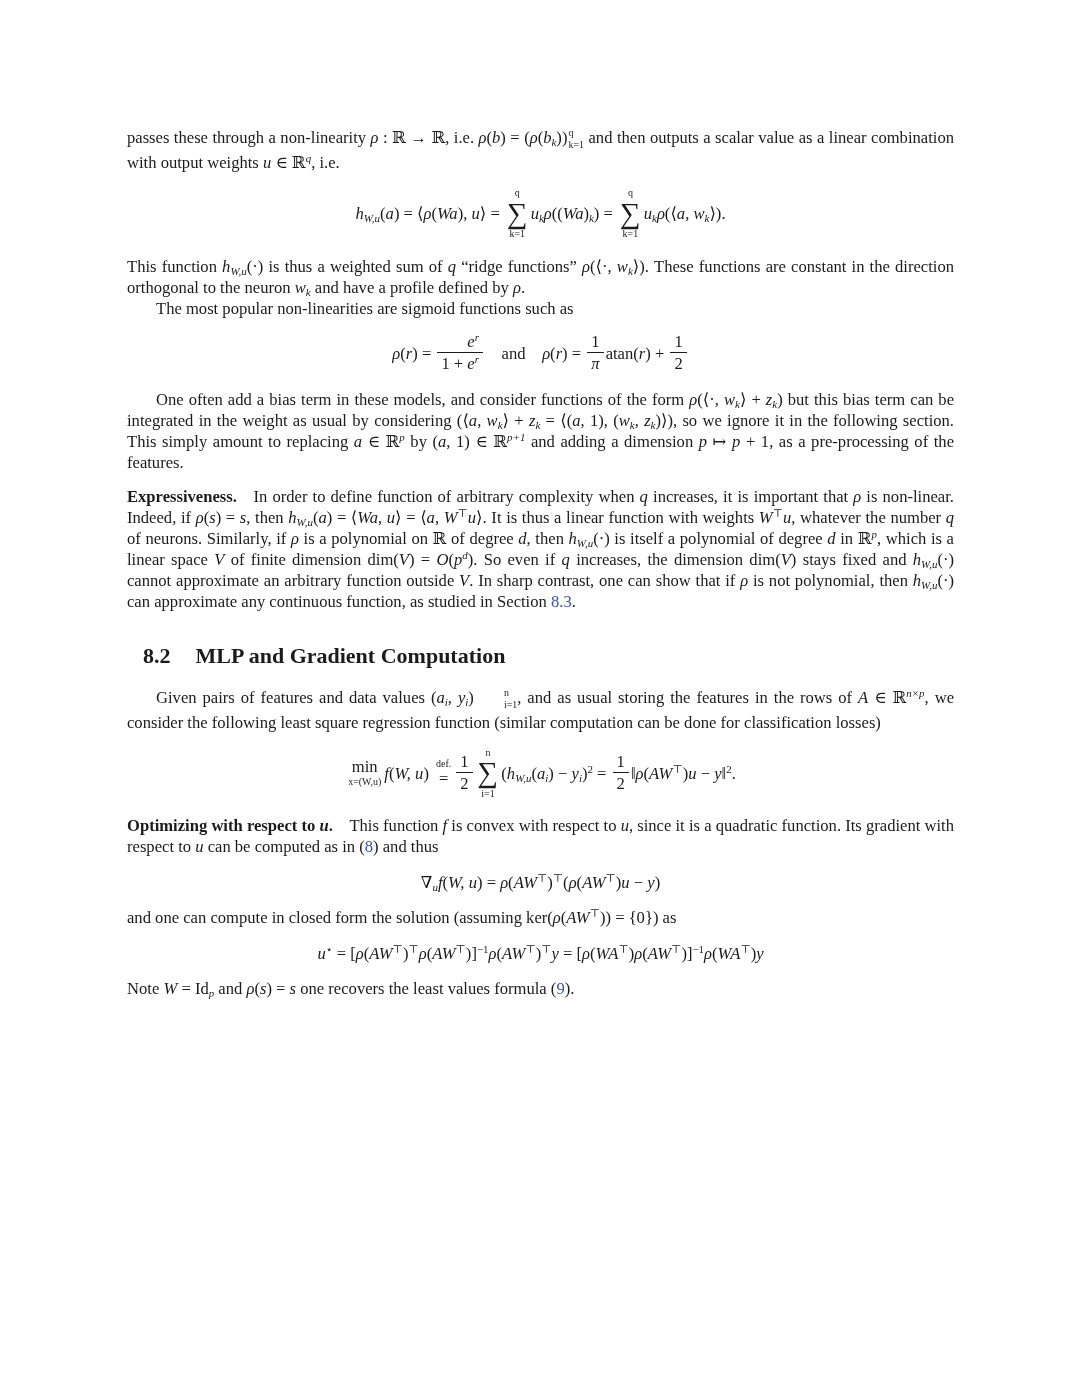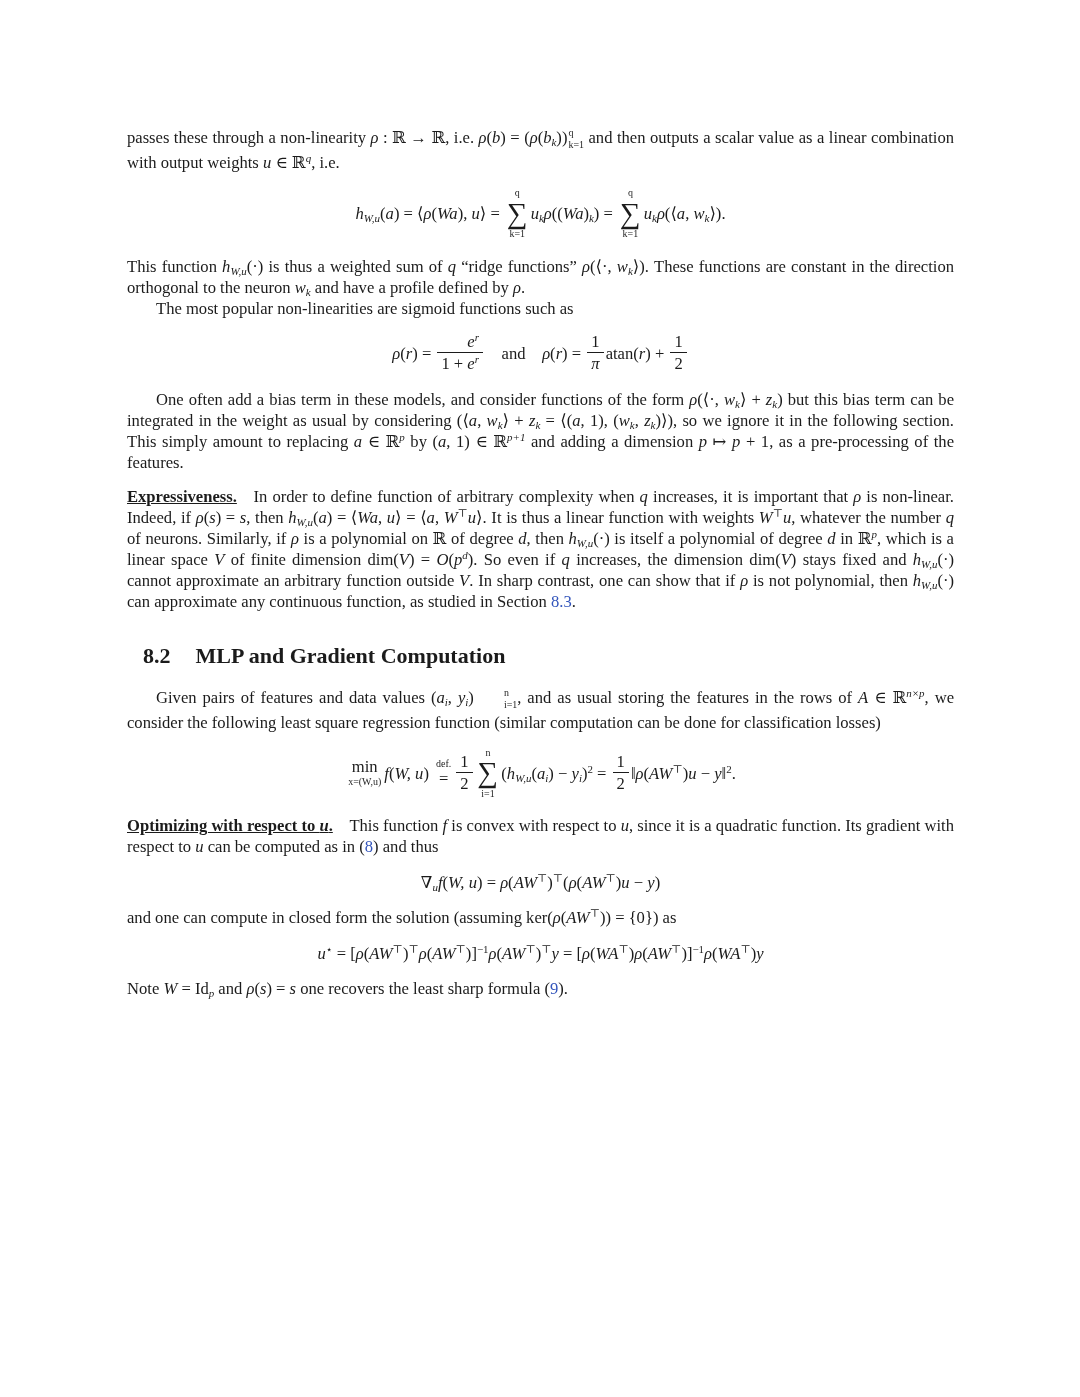--- a/index.html
+++ b/index.html
@@ -9,21 +9,21 @@
     background:var(--bg); color:var(--text);
     font-family:"Liberation Serif","DejaVu Serif","DejaVu Sans",serif;
   }
   .page { position:relative; width:1080px; height:1067px; overflow:hidden; background:var(--bg); }
   .content { position:absolute; left:127px; top:127px; width:827px; }
   .para { font-size:16.6px; line-height:21px; text-align:justify; margin:0; }
   .ind { text-indent:29px; }
   .vsp { margin-top:13px; }
   .eq { font-size:16.6px; text-align:center; margin:16px 0 14px; }
   .it { font-style:italic; }
-  .bf { font-weight:bold;text-decoration:underline; }
+  .bf { font-weight:bold; }
   .sup { font-size:0.66em; vertical-align:0.55em; line-height:0; }
   .sub { font-size:0.66em; vertical-align:-0.25em; line-height:0; }
   .link { color:var(--link); cursor:pointer; }
   .frac { display:inline-block; vertical-align:middle; text-align:right; margin:0 2px; transform:translateY(-2px); }
   .frac .num { display:block; padding:0 4px 2px; border-bottom:1px solid var(--text); line-height:1.05; }
   .frac .den { display:block; padding:2px 4px 0; line-height:1.05; }
   .bigop { display:inline-flex; flex-direction:column; align-items:center; vertical-align:middle; margin:0 3px; transform:translateY(-2px); }
   .bigop .lim { font-size:0.6em; line-height:1.2; }
   .bigop .op { font-size:1.75em; line-height:1; }
   .bigop.sm .op { font-size:1em; line-height:1.1; }
@@ -70,16 +70,16 @@
           <span class="op">=</span>
         </span><span class="frac"><span class="num"><span>1</span></span><span class="den"><span>2</span></span></span><span class="bigop">
           <span class="lim">n</span>
           <span class="op">∑</span>
           <span class="lim">i=1</span>
         </span><span>(</span><span class="it">h</span><span class="it sub">W,u</span><span>(</span><span class="it">a</span><span class="it sub">i</span><span>) − </span><span class="it">y</span><span class="it sub">i</span><span>)</span><span class="sup">2</span><span> = </span><span class="frac"><span class="num"><span>1</span></span><span class="den"><span>2</span></span></span><span>‖</span><span class="it">ρ</span><span>(</span><span class="it">AW</span><span class="sup">⊤</span><span>)</span><span class="it">u</span><span> − </span><span class="it">y</span><span>‖</span><span class="sup">2</span><span>.</span></div>
     <p class="para vsp"><span class="bf">Optimizing with respect to </span><span class="it bf">u</span><span class="bf">.</span><span> This function </span><span class="it">f</span><span> is convex with respect to </span><span class="it">u</span><span>, since it is a quadratic function. Its gradient with respect to </span><span class="it">u</span><span> can be computed as in (</span><span class="link">8</span><span>) and thus</span></p>
     <div class="eq"><span>∇</span><span class="it sub">u</span><span class="it">f</span><span>(</span><span class="it">W, u</span><span>) = </span><span class="it">ρ</span><span>(</span><span class="it">AW</span><span class="sup">⊤</span><span>)</span><span class="sup">⊤</span><span>(</span><span class="it">ρ</span><span>(</span><span class="it">AW</span><span class="sup">⊤</span><span>)</span><span class="it">u</span><span> − </span><span class="it">y</span><span>)</span></div>
     <p class="para"><span>and one can compute in closed form the solution (assuming ker(</span><span class="it">ρ</span><span>(</span><span class="it">AW</span><span class="sup">⊤</span><span>)) = {0}) as</span></p>
     <div class="eq"><span class="it">u</span><span class="sup">⋆</span><span> = [</span><span class="it">ρ</span><span>(</span><span class="it">AW</span><span class="sup">⊤</span><span>)</span><span class="sup">⊤</span><span class="it">ρ</span><span>(</span><span class="it">AW</span><span class="sup">⊤</span><span>)]</span><span class="sup">−1</span><span class="it">ρ</span><span>(</span><span class="it">AW</span><span class="sup">⊤</span><span>)</span><span class="sup">⊤</span><span class="it">y</span><span> = [</span><span class="it">ρ</span><span>(</span><span class="it">WA</span><span class="sup">⊤</span><span>)</span><span class="it">ρ</span><span>(</span><span class="it">AW</span><span class="sup">⊤</span><span>)]</span><span class="sup">−1</span><span class="it">ρ</span><span>(</span><span class="it">WA</span><span class="sup">⊤</span><span>)</span><span class="it">y</span></div>
-    <p class="para"><span>Note </span><span class="it">W</span><span> = Id</span><span class="it sub">p</span><span> and </span><span class="it">ρ</span><span>(</span><span class="it">s</span><span>) = </span><span class="it">s</span><span> one recovers the least sharp formula (</span><span class="link">9</span><span>).</span></p>
+    <p class="para"><span>Note </span><span class="it">W</span><span> = Id</span><span class="it sub">p</span><span> and </span><span class="it">ρ</span><span>(</span><span class="it">s</span><span>) = </span><span class="it">s</span><span> one recovers the least values formula (</span><span class="link">9</span><span>).</span></p>
   </main>
   <footer class="pageno">27</footer>
 </div>
 
 </body></html>

